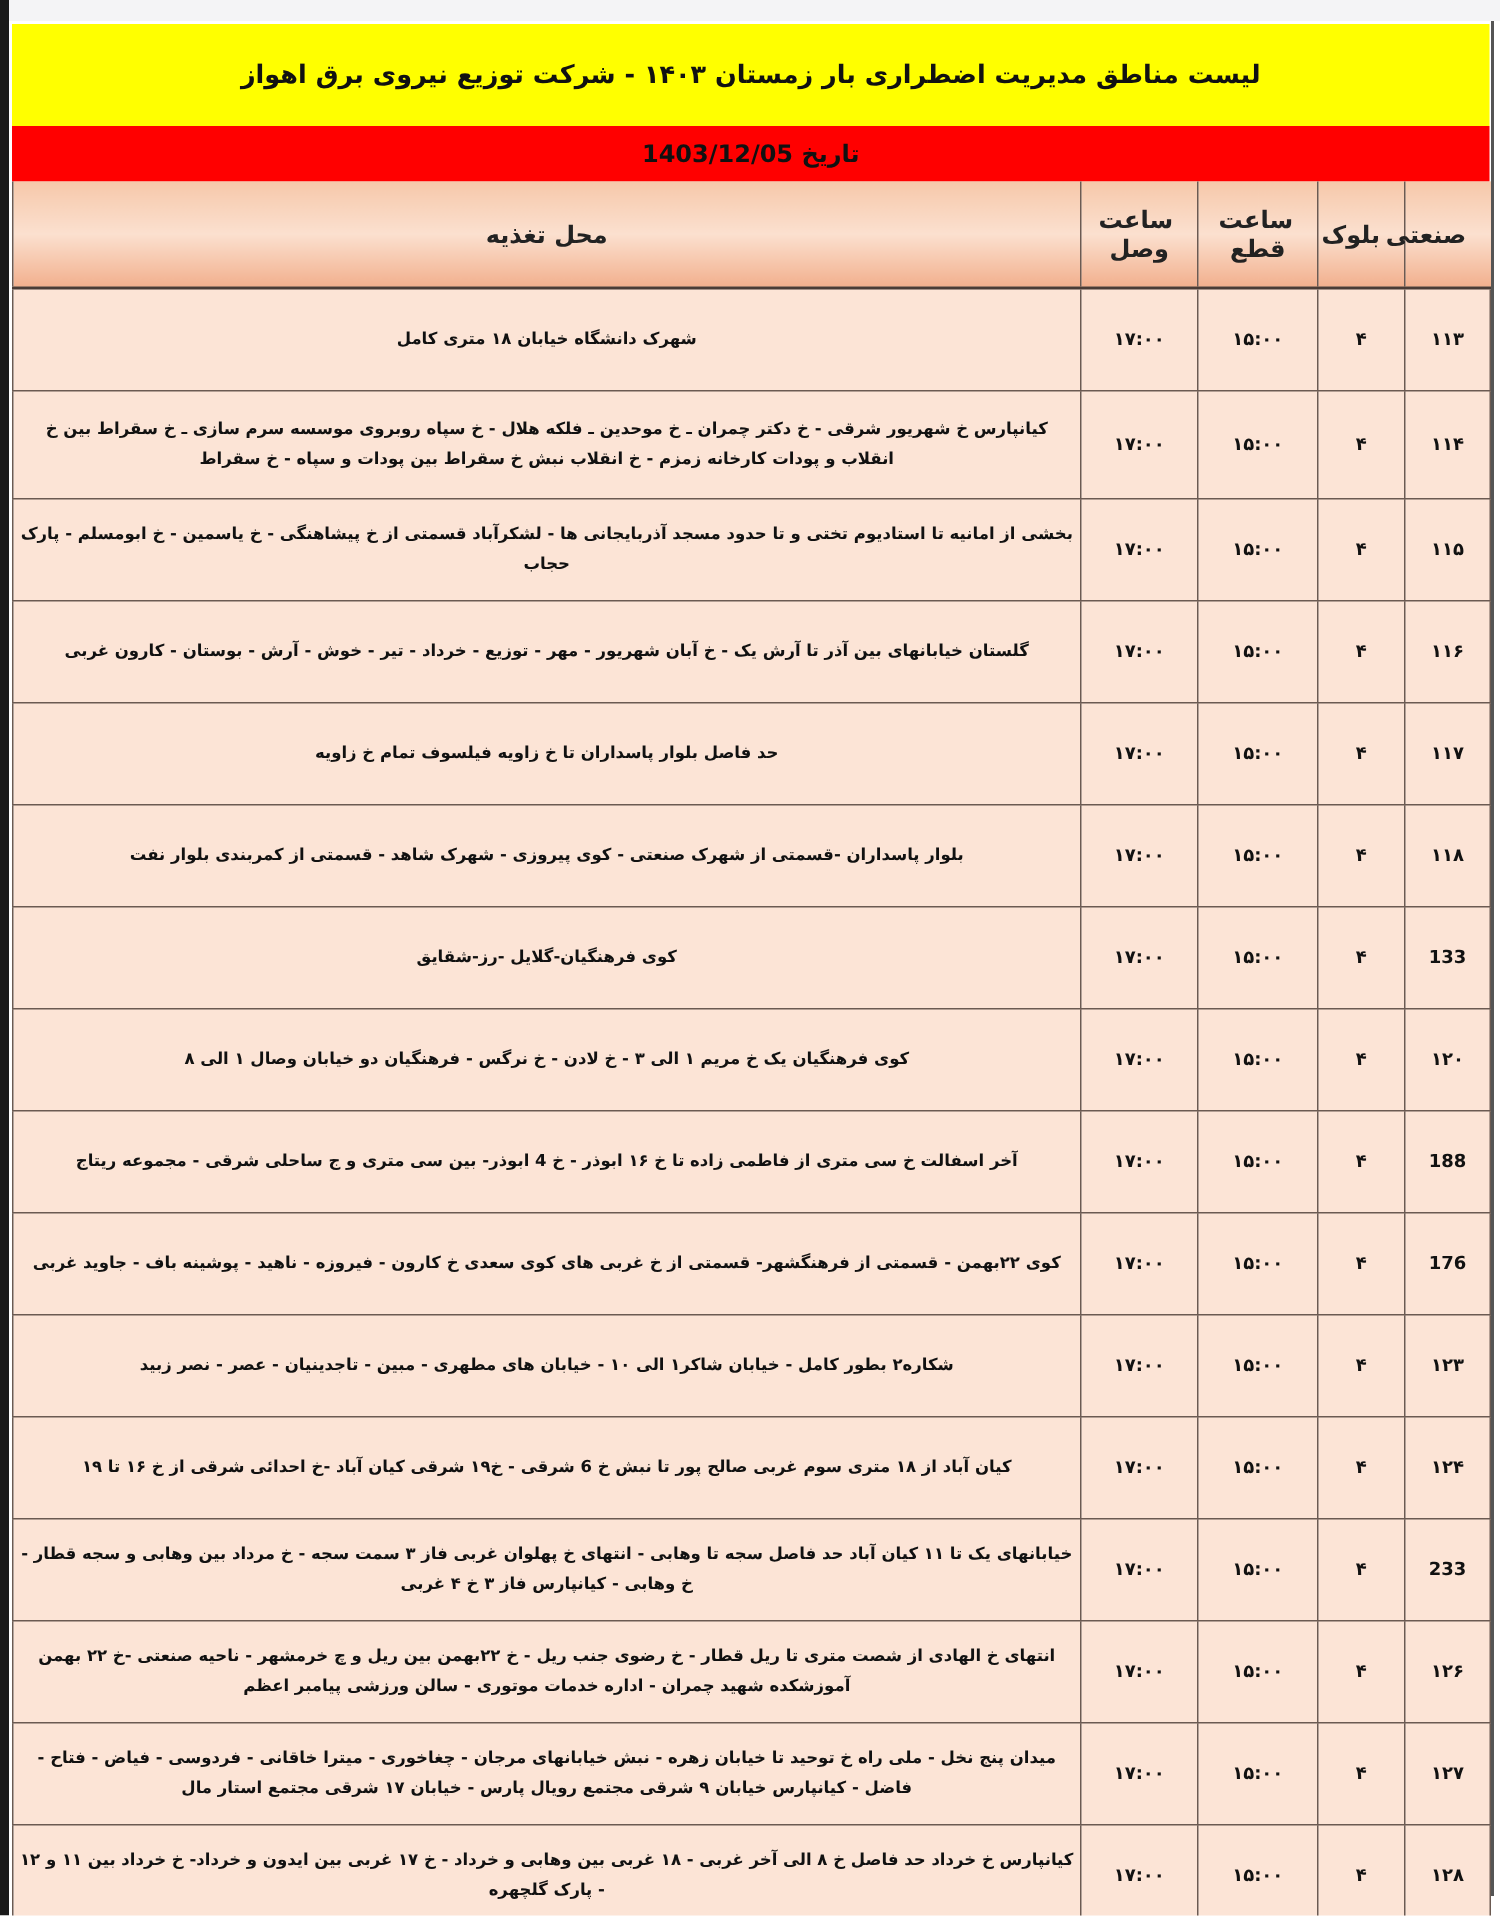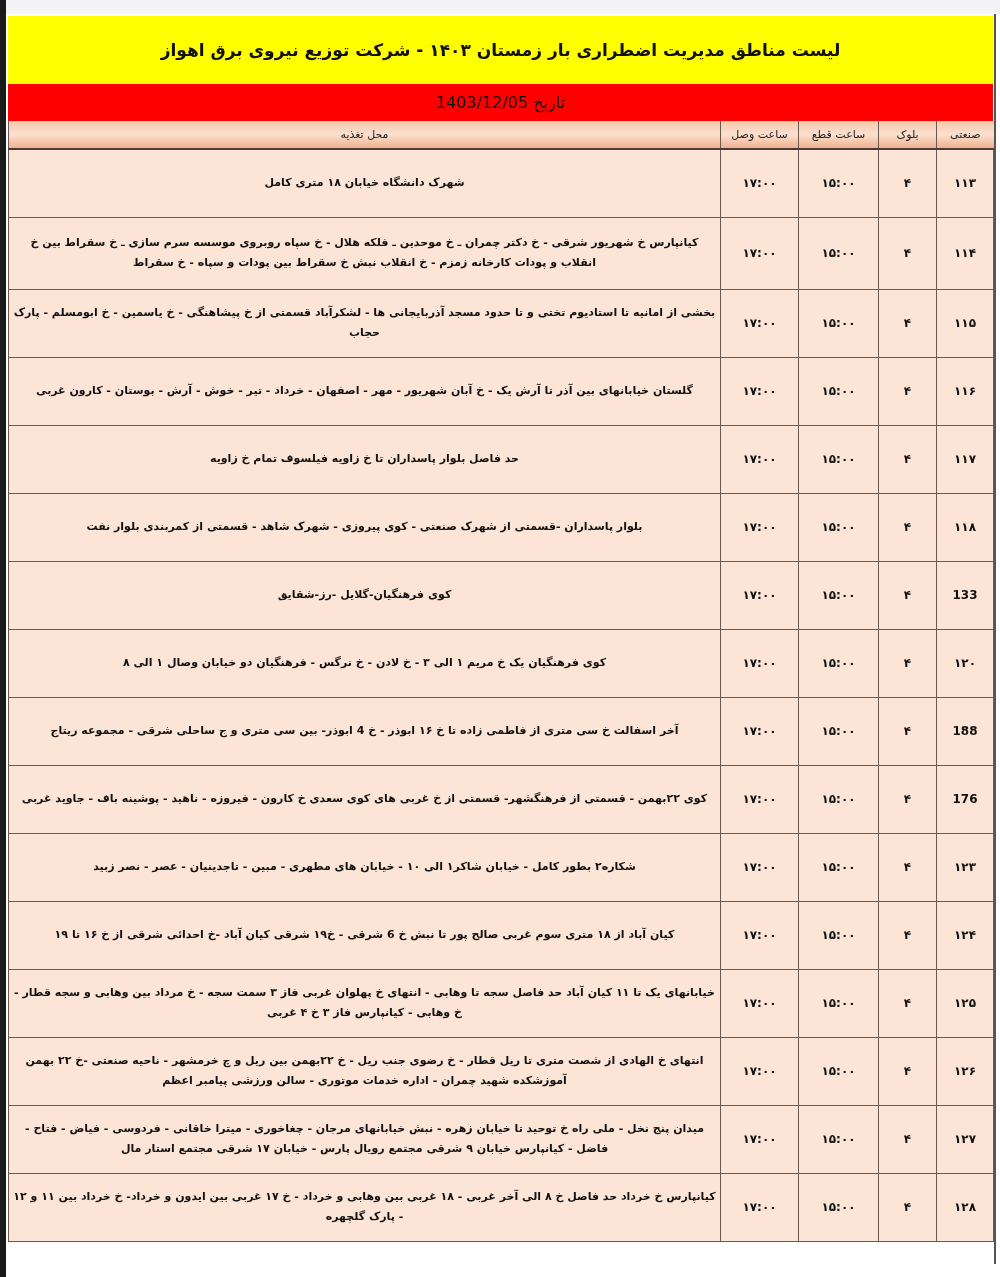--- a/index.html
+++ b/index.html
@@ -10,27 +10,27 @@
   .left-bar { position:absolute; left:0; top:0; width:6px; height:1277px; background:#1a1a1a; }
   .right-bar { position:absolute; right:4px; top:14px; width:2px; height:1250px; background:#555; }
   .top-strip { position:absolute; left:6px; top:0; width:994px; height:14px; background:#f4f4f6; }
   .sheet { position:absolute; left:8px; top:16px; width:985px;border-radius:12px; }
   .title-bar {
     height:68px; background:#ffff00; display:flex; align-items:center; justify-content:center;
     direction:rtl; font-weight:bold; font-size:17px; color:#111;
   }
   .date-bar {
     height:37px; background:#ff0000; display:flex; align-items:center; justify-content:center;
-    direction:rtl; font-weight:normal; font-size:16px; color:#111;
+    direction:rtl; font-weight:bold; font-size:16px; color:#111;
   }
   table { border-collapse:collapse; width:985px; table-layout:fixed; direction:rtl; }
   th {
-    height:27px; font-size:11px; font-weight:normal; color:#222;
+    height:27px; font-size:16px; font-weight:bold; color:#222;
     background: linear-gradient(to bottom, #f6c8aa 0%, #fbe0cf 50%, #f2b08e 100%);
-    border-left:1.5px solid #6b5a52; border-bottom:2px solid #4a3c36; padding:0;
+    border-left:1.5px solid #6b5a52; border-bottom:2px solid #4a3c36; padding:16px;
   }
   td {
     background:#fce4d6; border:1.5px solid #6b5a52; text-align:center; vertical-align:middle;
     font-size:11px; font-weight:bold; color:#111; padding:0 2px; line-height:20px;
   }
   td.num { font-size:12px; }
   tr.r { height:68px; }
   tr.tall { height:72px; }
   .c-row { width:57px; }
   .c-block { width:58px; }
@@ -86,21 +86,21 @@
           <td class="num">۴</td>
           <td class="num">۱۵:۰۰</td>
           <td class="num">۱۷:۰۰</td>
           <td>بخشی از امانیه تا استادیوم تختی و تا حدود مسجد آذربایجانی ها - لشکرآباد قسمتی از خ پیشاهنگی - خ یاسمین - خ ابومسلم - پارک حجاب</td>
         </tr>
       <tr class="r">
           <td class="num">۱۱۶</td>
           <td class="num">۴</td>
           <td class="num">۱۵:۰۰</td>
           <td class="num">۱۷:۰۰</td>
-          <td>گلستان خیابانهای بین آذر تا آرش یک - خ آبان شهریور - مهر - اصفهان - خرداد - تیر - خوش - آرش - بوستان - کارون غربی</td>
+          <td>گلستان خیابانهای بین آذر تا آرش یک - خ آبان شهریور - مهر - توزیع - خرداد - تیر - خوش - آرش - بوستان - کارون غربی</td>
         </tr>
       <tr class="r">
           <td class="num">۱۱۷</td>
           <td class="num">۴</td>
           <td class="num">۱۵:۰۰</td>
           <td class="num">۱۷:۰۰</td>
           <td>حد فاصل بلوار پاسداران تا خ زاویه فیلسوف تمام خ زاویه</td>
         </tr>
       <tr class="r">
           <td class="num">۱۱۸</td>
@@ -145,21 +145,21 @@
           <td>شکاره۲ بطور کامل - خیابان شاکر۱ الی ۱۰ - خیابان های مطهری - مبین - تاجدینیان - عصر - نصر زبید</td>
         </tr>
       <tr class="r">
           <td class="num">۱۲۴</td>
           <td class="num">۴</td>
           <td class="num">۱۵:۰۰</td>
           <td class="num">۱۷:۰۰</td>
           <td>کیان آباد از ۱۸ متری سوم غربی صالح پور تا نبش خ 6 شرقی - خ۱۹ شرقی کیان آباد -خ احدائی شرقی از خ ۱۶ تا ۱۹</td>
         </tr>
       <tr class="r">
-          <td class="num">۱۲۵</td>
+          <td class="num">233</td>
           <td class="num">۴</td>
           <td class="num">۱۵:۰۰</td>
           <td class="num">۱۷:۰۰</td>
           <td>خیابانهای یک تا ۱۱ کیان آباد حد فاصل سجه تا وهابی - انتهای خ پهلوان غربی فاز ۳ سمت سجه - خ مرداد بین وهابی و سجه قطار - خ وهابی - کیانپارس فاز ۳ خ ۴ غربی</td>
         </tr>
       <tr class="r">
           <td class="num">۱۲۶</td>
           <td class="num">۴</td>
           <td class="num">۱۵:۰۰</td>
           <td class="num">۱۷:۰۰</td>

